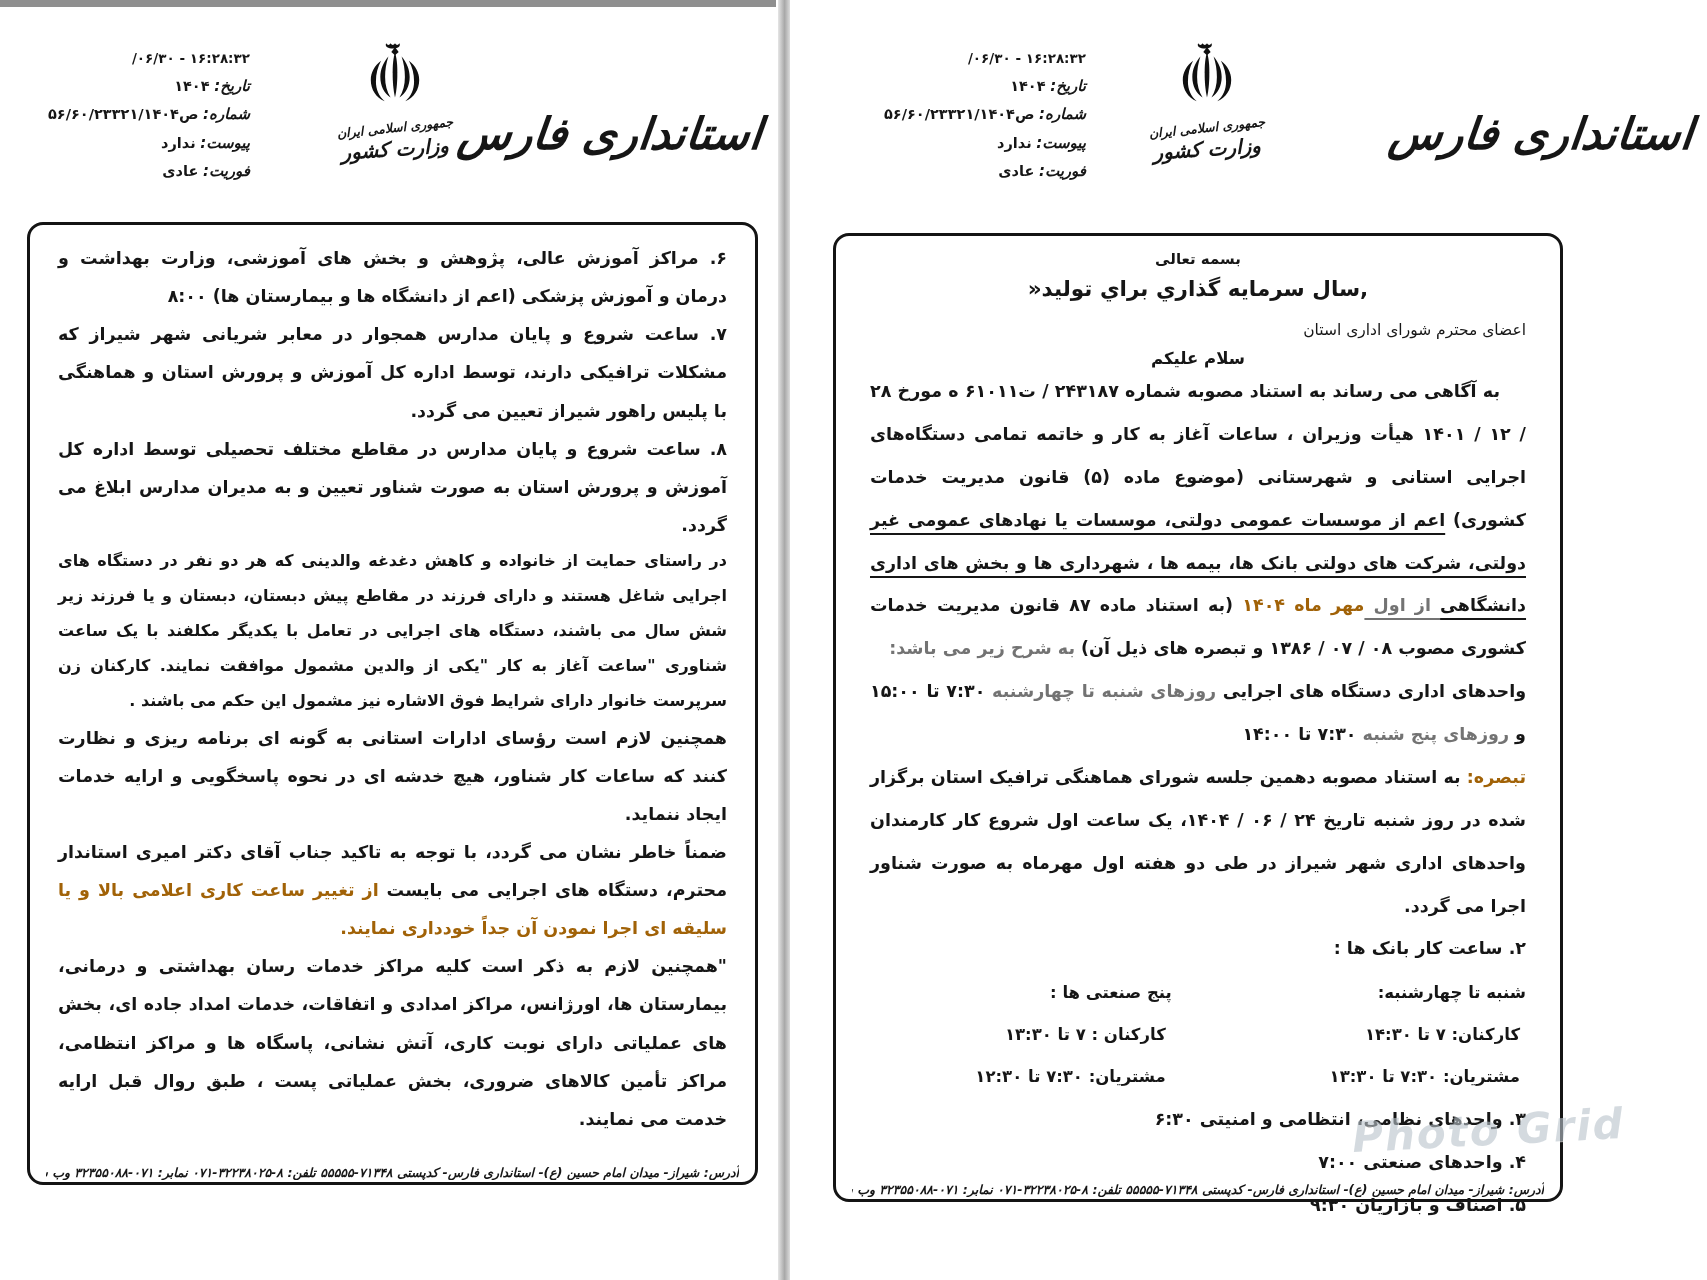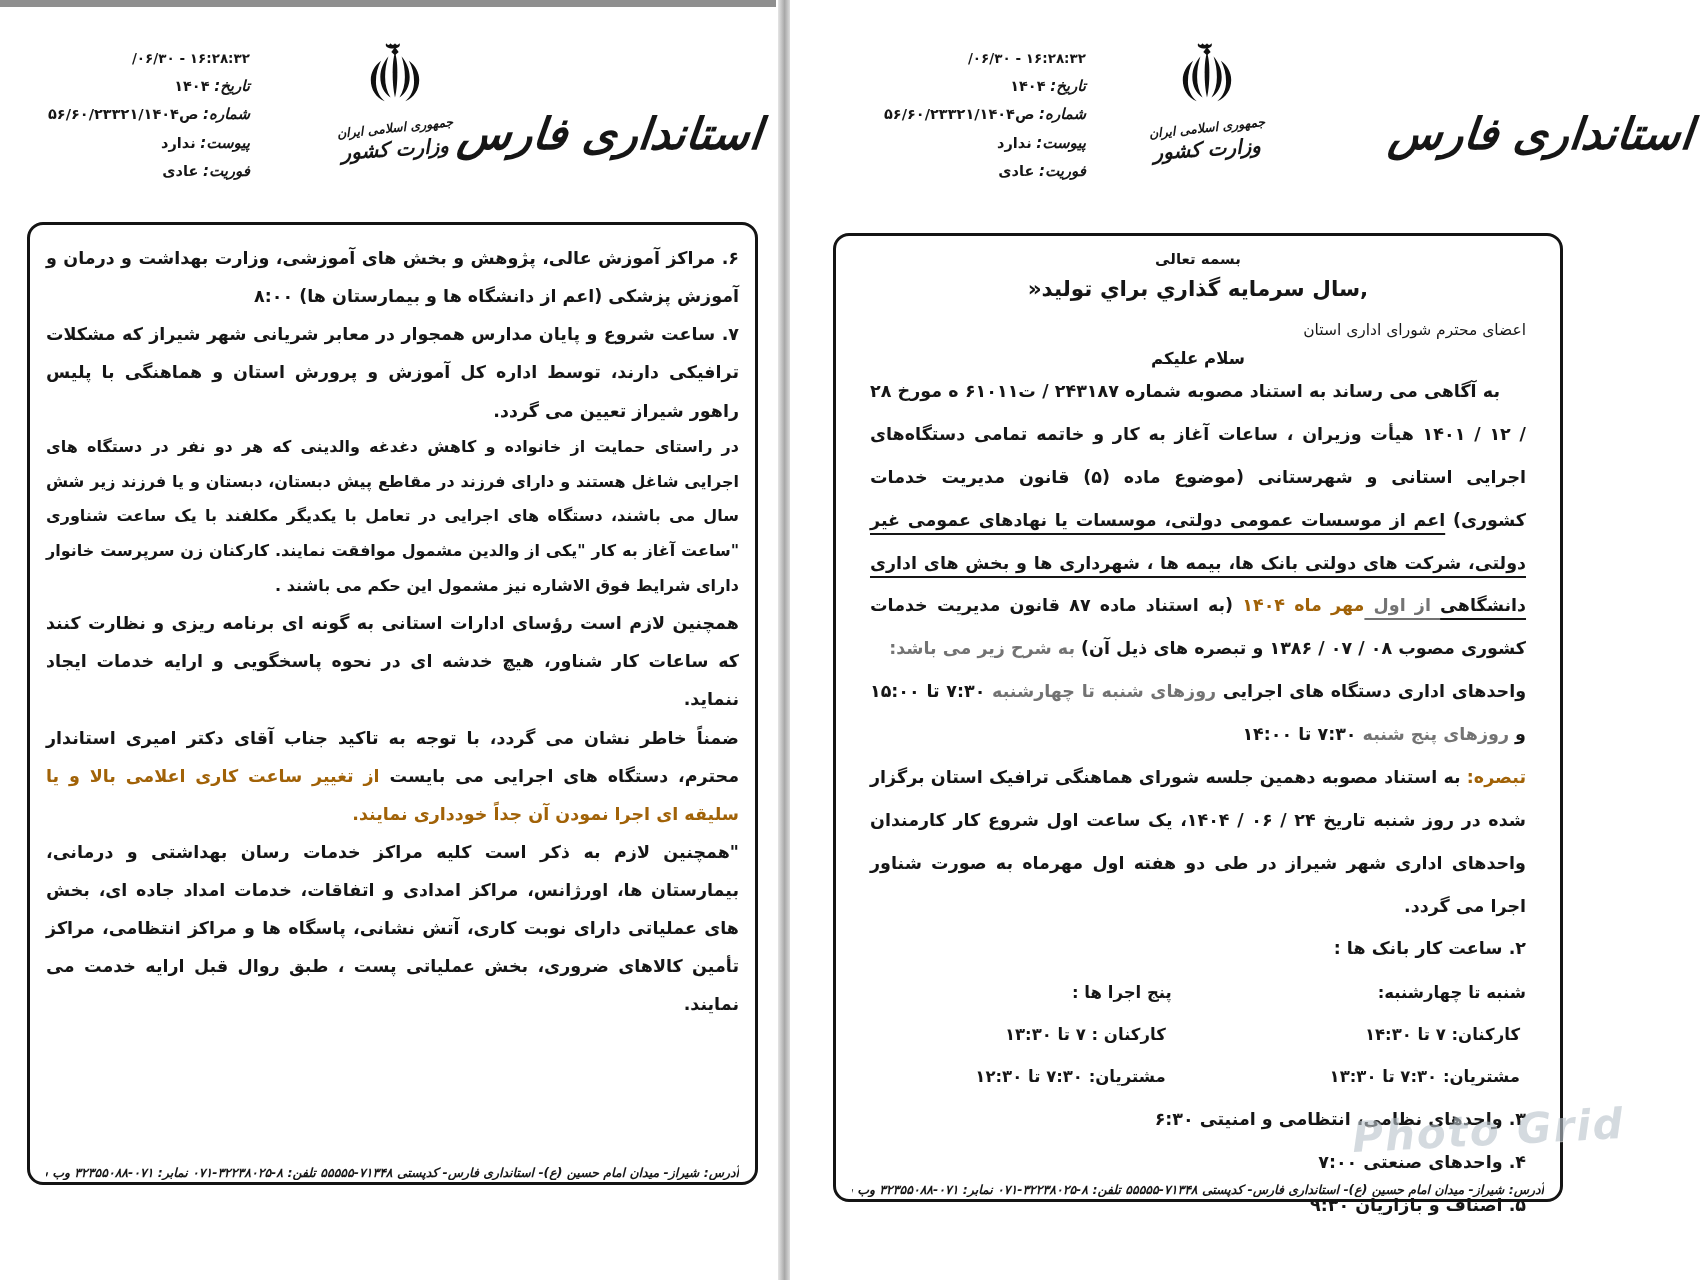--- a/index.html
+++ b/index.html
@@ -22,21 +22,21 @@
   .emblem{position:absolute;top:40px;width:130px;text-align:center;}
   .scan-left .emblem{left:330px;}
   .scan-right .emblem{left:350px;}
   .org1{font-size:12.5px;font-weight:bold;font-style:italic;margin-top:2px;transform:rotate(-6deg);}
   .org2{font-size:20px;font-weight:bold;font-style:italic;margin-top:2px;transform:rotate(-4deg);}
   .org-name{position:absolute;top:108px;right:14px;font-size:44px;font-weight:bold;font-style:italic;
             transform:skewX(-6deg);white-space:nowrap;direction:rtl;}
   
   .frame{position:absolute;box-sizing:border-box;border:3px solid #141414;border-radius:16px;
          direction:rtl;}
-  .scan-left .frame{left:27px;top:222px;width:731px;height:963px;padding:14px 16px 40px;}
+  .scan-left .frame{left:27px;top:222px;width:731px;height:963px;padding:14px 28px 40px;}
   .scan-right .frame{left:41px;top:233px;width:730px;height:969px;padding:10px 34px 50px;}
   .p{margin:0;font-weight:bold;font-size:17.5px;text-align:justify;direction:rtl;}
   .scan-left .p{line-height:2.18;}
   .scan-right .p{line-height:2.45;}
   .p.small{font-size:16px;}
   .p.short{text-align:right;}
   .indent{text-indent:26px;}
   .center{text-align:center;}
   .besm{font-size:15px;font-weight:bold;margin-top:4px;}
   .slogan{font-size:21.5px;font-weight:bold;margin-top:8px;margin-bottom:20px;letter-spacing:-.5px;}
@@ -100,20 +100,21 @@
       </svg>
       <div class="org1">جمهوری اسلامی ایران</div>
       <div class="org2">وزارت کشور</div>
     </div>
 
     <div class="org-name">استانداری فارس</div>
 
     <div class="frame">
       <p class="p">۶. مراکز آموزش عالی، پژوهش و بخش های آموزشی، وزارت بهداشت و درمان و آموزش پزشکی (اعم از دانشگاه ها و بیمارستان ها) ۸:۰۰</p>
       <p class="p">۷. ساعت شروع و پایان مدارس همجوار در معابر شریانی شهر شیراز که مشکلات ترافیکی دارند، توسط اداره کل آموزش و پرورش استان و هماهنگی با پلیس راهور شیراز تعیین می گردد.</p>
+      <p class="p">۸. ساعت شروع و پایان مدارس در مقاطع مختلف تحصیلی توسط اداره کل آموزش و پرورش استان به صورت شناور تعیین و به مدیران مدارس ابلاغ می گردد.</p>
       <p class="p small">در راستای حمایت از خانواده و کاهش دغدغه والدینی که هر دو نفر در دستگاه های اجرایی شاغل هستند و دارای فرزند در مقاطع پیش دبستان، دبستان و یا فرزند زیر شش سال می باشند، دستگاه های اجرایی در تعامل با یکدیگر مکلفند با یک ساعت شناوری "ساعت آغاز به کار "یکی از والدین مشمول موافقت نمایند. کارکنان زن سرپرست خانوار دارای شرایط فوق الاشاره نیز مشمول این حکم می باشند .</p>
       <p class="p">همچنین لازم است رؤسای ادارات استانی به گونه ای برنامه ریزی و نظارت کنند که ساعات کار شناور، هیچ خدشه ای در نحوه پاسخگویی و ارایه خدمات ایجاد ننماید.</p>
       <p class="p"><span>ضمناً خاطر نشان می گردد، با توجه به تاکید جناب آقای دکتر امیری استاندار محترم، دستگاه های اجرایی می بایست </span><span class="red">از تغییر ساعت کاری اعلامی بالا و یا سلیقه ای اجرا نمودن آن جداً خودداری نمایند.</span></p>
       <p class="p">"همچنین لازم به ذکر است کلیه مراکز خدمات رسان بهداشتی و درمانی، بیمارستان ها، اورژانس، مراکز امدادی و اتفاقات، خدمات امداد جاده ای، بخش های عملیاتی دارای نوبت کاری، آتش نشانی، پاسگاه ها و مراکز انتظامی، مراکز تأمین کالاهای ضروری، بخش عملیاتی پست ، طبق روال قبل ارایه خدمت می نمایند.</p>
       <div class="footerline">آدرس: شیراز- میدان امام حسین (ع)- استانداری فارس- کدپستی ۷۱۳۴۸-۵۵۵۵۵ تلفن: ۸-۳۲۲۳۸۰۲۵-۰۷۱ نمابر: ۰۷۱-۳۲۳۵۵۰۸۸ وب سایت: farsp.ir</div>
     </div>
   </div>
 
   <div class="vdivider"></div>
 
@@ -171,21 +172,21 @@
 
       <p class="p short">۲. ساعت کار بانک ها :</p>
 
       <div class="bank">
         <div class="bcol r">
           <div class="bhead">شنبه تا چهارشنبه:</div>
           <div class="brow">کارکنان:    ۷   تا   ۱۴:۳۰</div>
           <div class="brow">مشتریان:  ۷:۳۰  تا  ۱۳:۳۰</div>
         </div>
         <div class="bcol l">
-          <div class="bhead">پنج اجرا ها :</div>
+          <div class="bhead">پنج صنعتی ها :</div>
           <div class="brow">کارکنان :   ۷   تا   ۱۳:۳۰</div>
           <div class="brow">مشتریان:  ۷:۳۰  تا  ۱۲:۳۰</div>
         </div>
       </div>
 
       <p class="p short">۳. واحدهای نظامی، انتظامی و امنیتی ۶:۳۰</p>
       <p class="p short">۴. واحدهای صنعتی ۷:۰۰</p>
       <p class="p short">۵. اصناف و بازاریان ۹:۳۰</p>
 
       <div class="footerline">آدرس: شیراز- میدان امام حسین (ع)- استانداری فارس- کدپستی ۷۱۳۴۸-۵۵۵۵۵ تلفن: ۸-۳۲۲۳۸۰۲۵-۰۷۱ نمابر: ۰۷۱-۳۲۳۵۵۰۸۸ وب سایت: farsp.ir</div>

